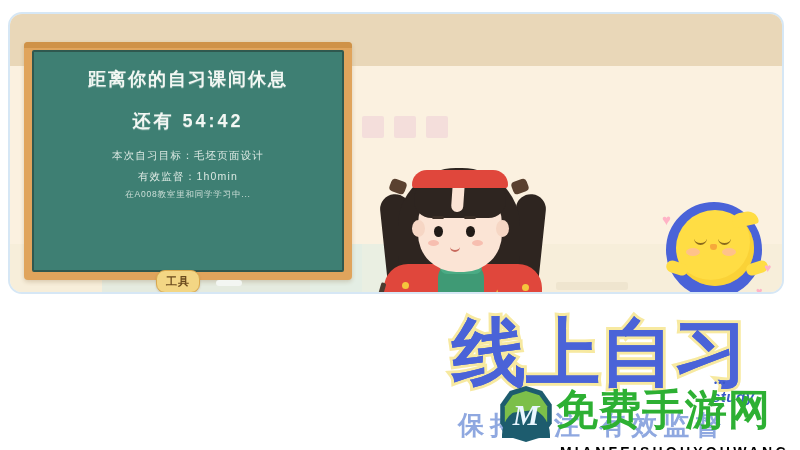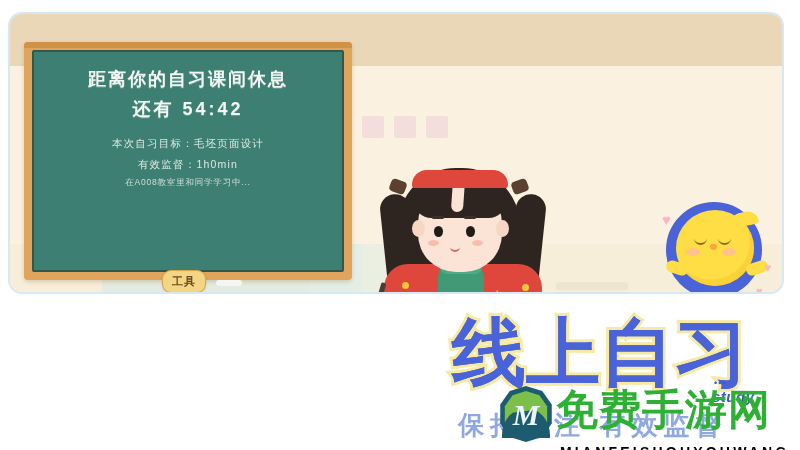--- a/index.html
+++ b/index.html
@@ -87,32 +87,32 @@
     text-align: center;
     color: #f2f7f3;
   }
   .bd-head1 {
     font-size: 18px; letter-spacing: 2px; font-weight: 600;
     line-height: 1.45;
     text-shadow: 0 1px 0 rgba(255,255,255,.22);
   }
   .bd-head2 {
     font-size: 18px; letter-spacing: 3px; font-weight: 600;
-    margin-top: 5px;
+    margin-top: 17px;
     text-shadow: 0 1px 0 rgba(255,255,255,.22);
   }
   .bd-lines { margin-top: 12px; }
   .bd-line {
     font-size: 10.5px; letter-spacing: 1.2px;
     color: #e3eee8; line-height: 1.95;
     opacity: .95;
   }
   .bd-line.small { font-size: 8.5px; letter-spacing: .8px; opacity: .85; }
   .tools-btn {
-    position: absolute; left: 152px; top: 256px;
+    position: absolute; left: 146px; top: 256px;
     width: 44px; height: 23px;
     background: #f3d684;
     border: 1.5px solid #d9a84e;
     border-radius: 9px;
     color: #6a4a1d;
     font-size: 11px; font-weight: 700;
     letter-spacing: 1px;
     display: flex; align-items: center; justify-content: center;
     cursor: pointer;
     box-shadow: 0 1px 2px rgba(120,80,30,.25);

